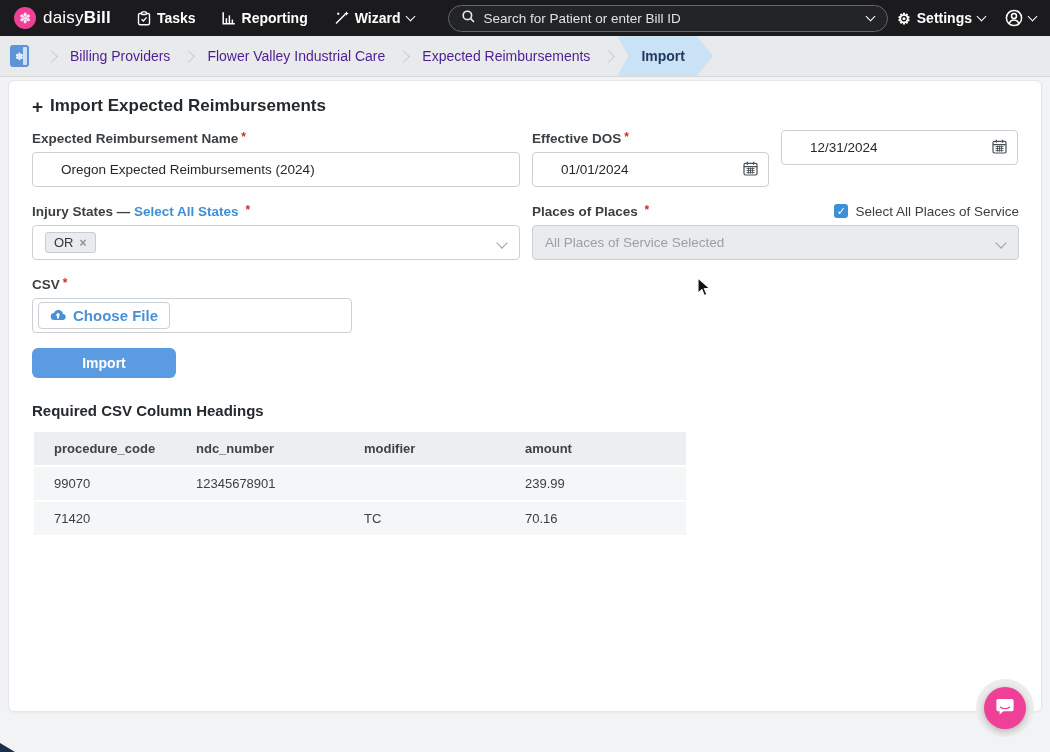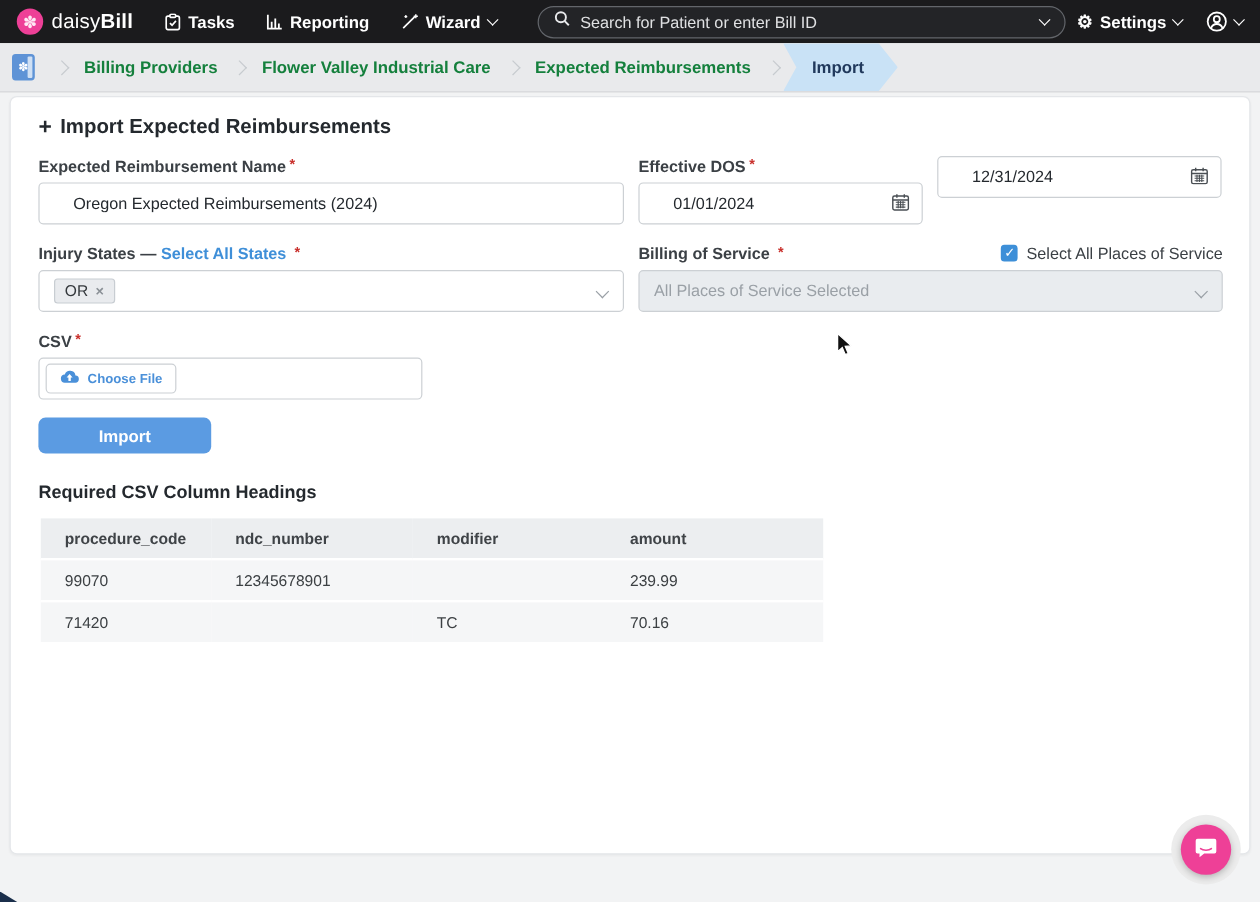--- a/index.html
+++ b/index.html
@@ -52,21 +52,21 @@
     margin-right:4px; cursor:pointer;
   }
   .crumb-book::after {
     content:""; position:absolute; right:2px; top:2px; bottom:2px; width:4px;
     background:#cfe0f4; border-radius:1px;
   }
   .crumb-sep {
     width:9px; height:9px; border-top:1.5px solid #c7cbcf; border-right:1.5px solid #c7cbcf;
     transform:rotate(45deg); margin:0 14px;
   }
-  .crumb { font-size:14px; color:#15803d; cursor:pointer; white-space:nowrap;font-weight:bold; }
+  .crumb { font-size:14px; color:#4c1d95; cursor:pointer; white-space:nowrap; }
   .crumb-active {
     height:40px; display:flex; align-items:center;
     background:#c9e2f6; color:#21395c; font-weight:700; font-size:14px;
     padding:0 28px 0 24px; margin-left:-10px; cursor:pointer;
     clip-path:polygon(0 0, calc(100% - 16px) 0, 100% 50%, calc(100% - 16px) 100%, 0 100%, 11px 50%);
   }
   
   .card {
     position:absolute; left:8px; right:8px; top:80px; height:632px;
     background:#fff; border:1px solid #e4e6e9; border-radius:6px;
@@ -107,21 +107,21 @@
   .checkrow span.cklabel { font-size:13.5px; color:#3b4045; }
   .link { color:#3f8fd8; font-weight:700; cursor:pointer; }
   .csv-sec { margin-top:16px; }
   .file-box {
     width:320px; height:35px; border:1px solid #ccd0d4; border-radius:4px;
     display:flex; align-items:center; padding:0 5px;
   }
   .choose-btn {
     display:inline-flex; align-items:center; gap:7px;
     border:1px solid #ccd0d4; border-radius:4px; background:#fff;
-    color:#4a90d9; font-size:11px; font-weight:700; padding:4px 11px; cursor:pointer;
+    color:#4a90d9; font-size:15px; font-weight:700; padding:4px 11px; cursor:pointer;
     font-family:"Liberation Sans", sans-serif;
   }
   .import-btn {
     margin-top:15px; width:144px; height:30px; background:#5b9be2; border:none; border-radius:6px;
     color:#fff; font-size:14px; font-weight:700; cursor:pointer;
     font-family:"Liberation Sans", sans-serif;
   }
   .tbl-title { margin-top:24px; font-size:15px; font-weight:700; color:#24292e; }
   table.csv { margin-top:13px; border-collapse:collapse; width:652px; margin-left:2px; }
   table.csv th {
@@ -296,21 +296,21 @@
         <span class="tag">
           <span>OR</span>
           <span class="x">×</span>
         </span>
         <span class="dd"></span>
       </div>
     </div>
     <div>
       <div class="pos-labelrow">
         <label class="fld" style="margin-bottom:0;">
-          <span>Billing of Service</span>
+          <span>Places of Places</span>
           <span class="req">*</span>
         </label>
         <span class="checkrow">
           <span class="checkbox">✓</span>
           <span class="cklabel">Select All Places of Service</span>
         </span>
       </div>
       <div class="select-box select-disabled">
         <span>All Places of Service Selected</span>
         <span class="dd"></span>

